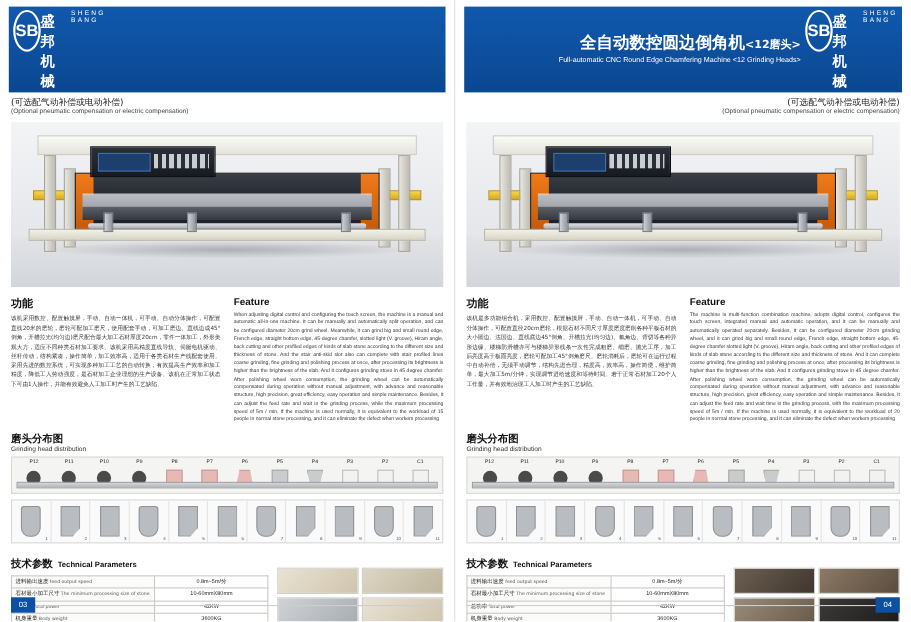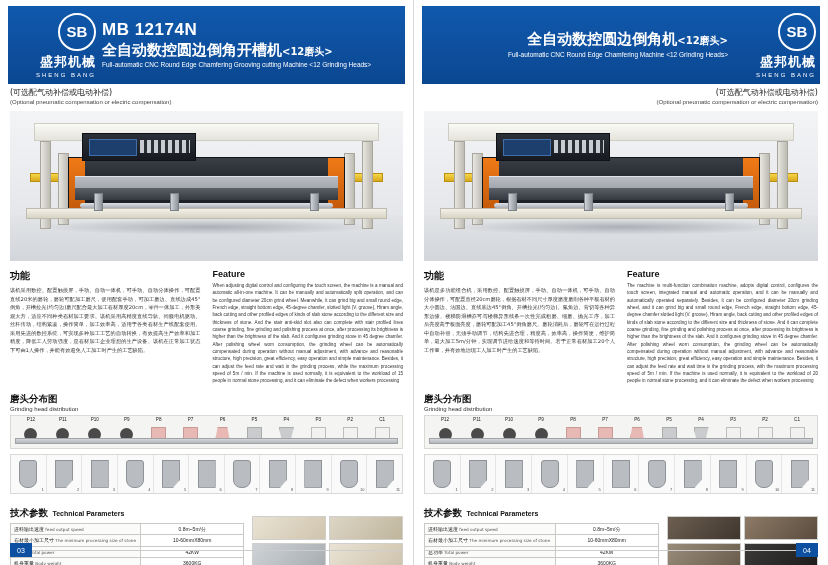--- a/index.html
+++ b/index.html
@@ -29,22 +29,22 @@
     height:78px;
     background:#0d4fa0;
     background:linear-gradient(180deg,#1059ad 0%,#0b4791 100%);
     margin:6px 8px 0 8px;
     display:flex;
     align-items:center;
   }
   .logo-box{
     width:84px;height:72px;
     margin-left:4px;
-    display:flex;flex-direction:column;
-    align-items:flex-end;justify-content:center;
+    display:flex;flex-direction:row;
+    align-items:flex-start;justify-content:center;
     color:#fff;
   }
   .logo-circle{
     width:34px;height:34px;border-radius:50%;
     border:2px solid #ffffff;
     display:flex;align-items:center;justify-content:center;
     font-size:15px;font-weight:bold;
     line-height:1;
   }
   .logo-cn{
@@ -326,27 +326,20 @@
 
 <div class="spread">
 
   <div class="page left">
 
     <div class="header">
       <div class="logo-box">
         <div class="logo-circle">SB</div>
         <div class="logo-cn">盛邦机械</div>
         <div class="logo-en">SHENG BANG</div>
-      </div>
-      <div class="header-text">
-        <div class="model">MB 12174N</div>
-        <div class="title-cn">
-          <span>全自动数控圆边倒角开槽机</span><span class="sub">&lt;12磨头&gt;</span>
-        </div>
-        <div class="title-en">Full-automatic CNC Round Edge Chamfering Grooving cutting Machine &lt;12 Grinding Heads&gt;</div>
       </div>
     </div>
 
     <div class="optional-cn">(可选配气动补偿或电动补偿)</div>
     <div class="optional-en">(Optional pneumatic compensation or electric compensation)</div>
 
     <div class="photo">
       <div class="floor"></div>
       <div class="shadow"></div>
       <div class="hood"></div>

